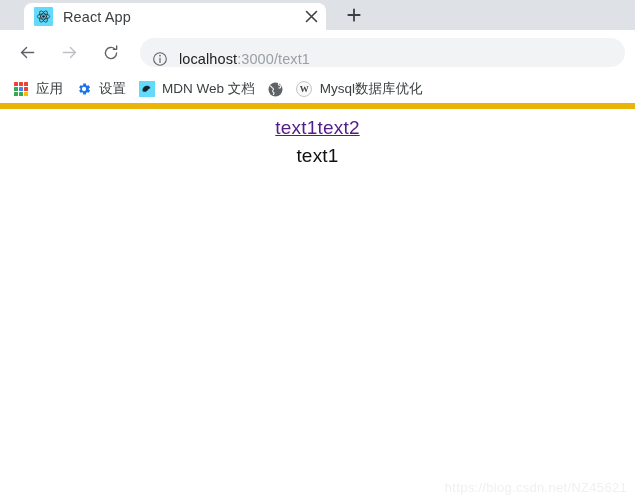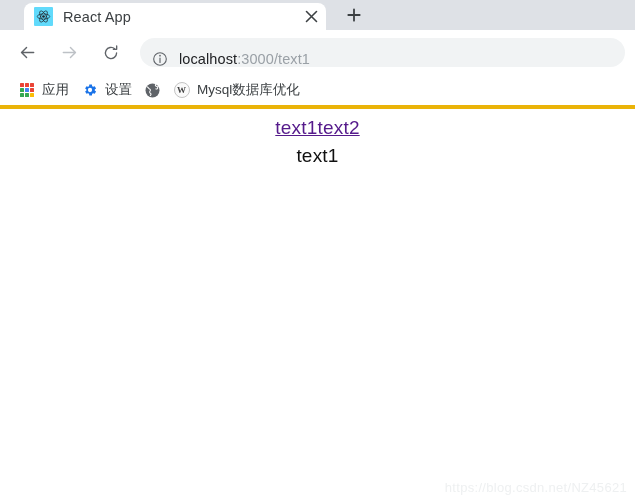--- a/index.html
+++ b/index.html
@@ -131,23 +131,23 @@
     letter-spacing: .1px;
   }
   .omni-url .host { color: #202124; }
 
   
   .bookmarks {
     height: 34px;
     background: #ffffff;
     display: flex;
     align-items: center;
-    padding-left: 12px;
-    box-sizing: border-box;
-    border-bottom: 4px solid #eab308;
+    padding-left: 6px;
+    box-sizing: border-box;
+    border-bottom: 6px solid #eab308;
     overflow: hidden;
     white-space: nowrap;
   }
   .bm {
     display: flex;
     align-items: center;
     height: 24px;
     padding: 0 6px;
     border-radius: 4px;
     flex: 0 0 auto;
@@ -316,20 +316,30 @@
 
     <div class="bm">
       <span class="bm-ico">
         <svg width="16" height="16" viewBox="0 0 24 24" aria-hidden="true">
           <path fill="#1a73e8" d="M19.1 12.9a7.6 7.6 0 0 0 0-1.8l2-1.5-2-3.4-2.3.9a7.3 7.3 0 0 0-1.6-.9l-.3-2.4h-4l-.3 2.4c-.6.2-1.1.5-1.6.9l-2.3-.9-2 3.4 2 1.5a7.6 7.6 0 0 0 0 1.8l-2 1.5 2 3.4 2.3-.9c.5.4 1 .7 1.6.9l.3 2.4h4l.3-2.4c.6-.2 1.1-.5 1.6-.9l2.3.9 2-3.4zM12 15.2A3.2 3.2 0 1 1 12 8.8a3.2 3.2 0 0 1 0 6.4z"></path>
         </svg>
       </span>
       <span class="bm-label">设置</span>
     </div>
 
+    <div class="bm">
+      <span class="bm-ico">
+        <span class="mdn-ico">
+          <svg width="14" height="14" viewBox="0 0 16 16" aria-hidden="true">
+            <path fill="#15242e" d="M3 10.5c-.4-1.9.2-4 1.7-5.2C6 4.2 7.7 3.9 9.2 4.4c1.1.4 2 1.2 2.6 2.2.3.5-.3.6-.7.7-.9.2-1.6.8-2 1.6-.4.9-1.2 1.6-2.1 2-1.2.5-2.7.4-3.8-.4z"></path>
+          </svg>
+        </span>
+      </span>
+      <span class="bm-label">MDN Web 文档</span>
+    </div>
 
     <div class="bm no-label">
       <span class="bm-ico">
         <svg width="17" height="17" viewBox="0 0 18 18" aria-hidden="true">
           <circle cx="9" cy="9" r="7.4" fill="#5f6368"></circle>
           <path d="M3.6 5.2c1.3.6 1.1 2 2.3 2.3 1.2.3 1 1.6.4 2.3-.6.7-.2 1.9.6 2.3.9.4.6 1.6-.2 2.2M12.2 2.6c-.6.9.2 1.8 1 2 .9.2 1.5 1 1.3 1.9-.2.9-1.3 1.1-2 .8" fill="none" stroke="#ffffff" stroke-width="1.1" stroke-linecap="round"></path>
         </svg>
       </span>
     </div>
 

